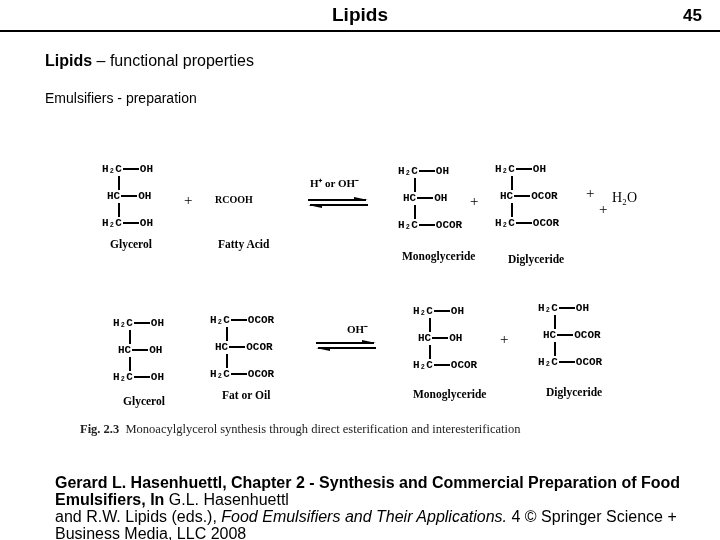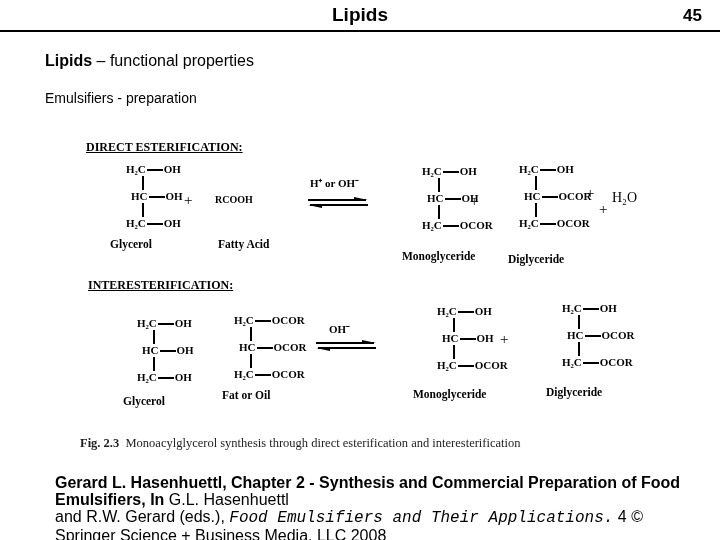--- a/index.html
+++ b/index.html
@@ -7,50 +7,49 @@
   .abs { position:absolute; }
   .slide-title { left:0; width:720px; top:4px; text-align:center; font-size:19px; font-weight:bold; }
   .page-num { right:18px; top:6px; font-size:17px; font-weight:bold; }
   .rule { left:0; top:30px; width:720px; height:2px; background:#000; }
   .heading { left:45px; top:52px; font-size:16px; }
   .heading b { font-weight:bold; }
   .sub { left:45px; top:90px; font-size:14px; }
 
   .figure { left:80px; top:135px; width:570px; height:310px; font-family:"Liberation Serif", serif; }
   .sec-label { font-weight:bold; font-size:12px; text-decoration:underline; font-family:"Liberation Serif", serif; }
-  .chem { font-family:Liberation Serif, serif; font-weight:bold; font-size:11px;margin-left:24px; }
+  .chem { font-family:Liberation Mono, monospace; font-weight:bold; font-size:11px; }
   .mol { position:absolute; }
   .mol .row { position:absolute; white-space:nowrap; }
   .mol .vbar { position:absolute; width:2px; background:#000; }
   .bond { display:inline-block; width:16px; height:2px; background:#000; vertical-align:middle; margin:0 1px; }
   .cap { position:absolute; font-family:"Liberation Serif", serif; font-weight:bold; font-size:11.5px; white-space:nowrap; }
   .plus { position:absolute; font-size:15px; font-family:"Liberation Serif", serif; }
   .arrow { position:absolute; width:60px; height:12px; }
   .catalyst { position:absolute; font-family:"Liberation Serif", serif; font-weight:bold; font-size:11px; white-space:nowrap; }
   .water { position:absolute; font-family:"Liberation Serif", serif; font-weight:normal; font-size:14px; }
   .fig-caption { position:absolute; font-family:"Liberation Serif", serif; font-size:12.5px; white-space:nowrap; color:#222; }
   .fig-caption b { font-weight:bold; }
 
   .citation { left:55px; top:474px; font-size:16px; line-height:17px; width:640px; }
   .citation .bold { font-weight:bold; }
-  .citation .it { font-style:italic;font-family:Liberation Mono, monospace; }
+  .citation .it { font-style:italic; }
 </style>
 </head>
 <body>
 
 <div class="abs slide-title">Lipids</div>
 <div class="abs page-num">45</div>
 <div class="abs rule"></div>
 
 <div class="abs heading"><b>Lipids</b><span> – functional properties</span></div>
 <div class="abs sub">Emulsifiers - preparation</div>
 
 <div class="abs figure">
 
-  <div class="abs sec-label" style="left:6px;top:5px;">DIRECT ESTERIFICATION:</div>
 
   <div class="mol chem" style="left:22px;top:28px;width:70px;height:70px;">
     <div class="vbar" style="left:16px;top:13px;height:14px;"></div>
     <div class="vbar" style="left:16px;top:40px;height:14px;"></div>
     <div class="row" style="left:0;top:0;"><span>H₂C</span><span class="bond"></span><span>OH</span></div>
     <div class="row" style="left:5px;top:27px;"><span>HC</span><span class="bond"></span><span>OH</span></div>
     <div class="row" style="left:0;top:54px;"><span>H₂C</span><span class="bond"></span><span>OH</span></div>
   </div>
   <div class="cap" style="left:30px;top:103px;">Glycerol</div>
 
@@ -83,41 +82,40 @@
     <div class="row" style="left:0;top:0;"><span>H₂C</span><span class="bond"></span><span>OH</span></div>
     <div class="row" style="left:5px;top:27px;"><span>HC</span><span class="bond"></span><span>OCOR</span></div>
     <div class="row" style="left:0;top:54px;"><span>H₂C</span><span class="bond"></span><span>OCOR</span></div>
   </div>
   <div class="cap" style="left:428px;top:118px;">Diglyceride</div>
 
   <div class="plus" style="left:506px;top:50px;">+</div>
   <div class="plus" style="left:519px;top:66px;">+</div>
   <div class="water" style="left:532px;top:55px;">H₂O</div>
 
-  <div class="abs sec-label" style="left:8px;top:143px;">INTERESTERIFICATION:</div>
 
   <div class="mol chem" style="left:33px;top:182px;width:70px;height:70px;">
     <div class="vbar" style="left:16px;top:13px;height:14px;"></div>
     <div class="vbar" style="left:16px;top:40px;height:14px;"></div>
     <div class="row" style="left:0;top:0;"><span>H₂C</span><span class="bond"></span><span>OH</span></div>
     <div class="row" style="left:5px;top:27px;"><span>HC</span><span class="bond"></span><span>OH</span></div>
     <div class="row" style="left:0;top:54px;"><span>H₂C</span><span class="bond"></span><span>OH</span></div>
   </div>
   <div class="cap" style="left:43px;top:260px;">Glycerol</div>
 
   <div class="mol chem" style="left:130px;top:179px;width:90px;height:70px;">
     <div class="vbar" style="left:16px;top:13px;height:14px;"></div>
     <div class="vbar" style="left:16px;top:40px;height:14px;"></div>
     <div class="row" style="left:0;top:0;"><span>H₂C</span><span class="bond"></span><span>OCOR</span></div>
     <div class="row" style="left:5px;top:27px;"><span>HC</span><span class="bond"></span><span>OCOR</span></div>
     <div class="row" style="left:0;top:54px;"><span>H₂C</span><span class="bond"></span><span>OCOR</span></div>
   </div>
   <div class="cap" style="left:142px;top:254px;text-align:center;">Fat or Oil</div>
 
-  <div class="catalyst" style="left:249px;top:186px;font-family:Liberation Serif, serif;">OH⁻</div>
+  <div class="catalyst" style="left:267px;top:186px;font-family:Liberation Serif, serif;">OH⁻</div>
   <svg class="arrow" style="left:236px;top:205px;" viewBox="0 0 60 12">
     <line x1="0" y1="3" x2="58" y2="3" stroke="#000" stroke-width="2"></line>
     <polygon points="60,3 46,0 46,3" fill="#000"></polygon>
     <line x1="2" y1="8" x2="60" y2="8" stroke="#000" stroke-width="2"></line>
     <polygon points="0,8 14,11 14,8" fill="#000"></polygon>
   </svg>
 
   <div class="mol chem" style="left:333px;top:170px;width:90px;height:70px;">
     <div class="vbar" style="left:16px;top:13px;height:14px;"></div>
     <div class="vbar" style="left:16px;top:40px;height:14px;"></div>
@@ -131,19 +129,19 @@
 
   <div class="mol chem" style="left:458px;top:167px;width:90px;height:70px;">
     <div class="vbar" style="left:16px;top:13px;height:14px;"></div>
     <div class="vbar" style="left:16px;top:40px;height:14px;"></div>
     <div class="row" style="left:0;top:0;"><span>H₂C</span><span class="bond"></span><span>OH</span></div>
     <div class="row" style="left:5px;top:27px;"><span>HC</span><span class="bond"></span><span>OCOR</span></div>
     <div class="row" style="left:0;top:54px;"><span>H₂C</span><span class="bond"></span><span>OCOR</span></div>
   </div>
   <div class="cap" style="left:466px;top:251px;">Diglyceride</div>
 
-  <div class="fig-caption" style="left:0;top:301px;"><b>Fig. 2.3</b>&nbsp;&nbsp;<span>Monoacylglycerol synthesis through direct esterification and interesterification</span></div>
+  <div class="fig-caption" style="left:0;top:287px;"><b>Fig. 2.3</b>&nbsp;&nbsp;<span>Monoacylglycerol synthesis through direct esterification and interesterification</span></div>
 </div>
 
 <div class="abs citation">
   <span class="bold">Gerard L. Hasenhuettl, Chapter 2 - Synthesis and Commercial Preparation of Food Emulsifiers, In</span><span> G.L. Hasenhuettl</span><br>
-  <span>and R.W. Gerard (eds.), </span><span class="it">Food Emulsifiers and Their Applications.</span><span> 4 © Springer Science + Business Media, LLC 2008</span>
+  <span>and R.W. Lipids (eds.), </span><span class="it">Food Emulsifiers and Their Applications.</span><span> 4 © Springer Science + Business Media, LLC 2008</span>
 </div>
 
 </body></html>

